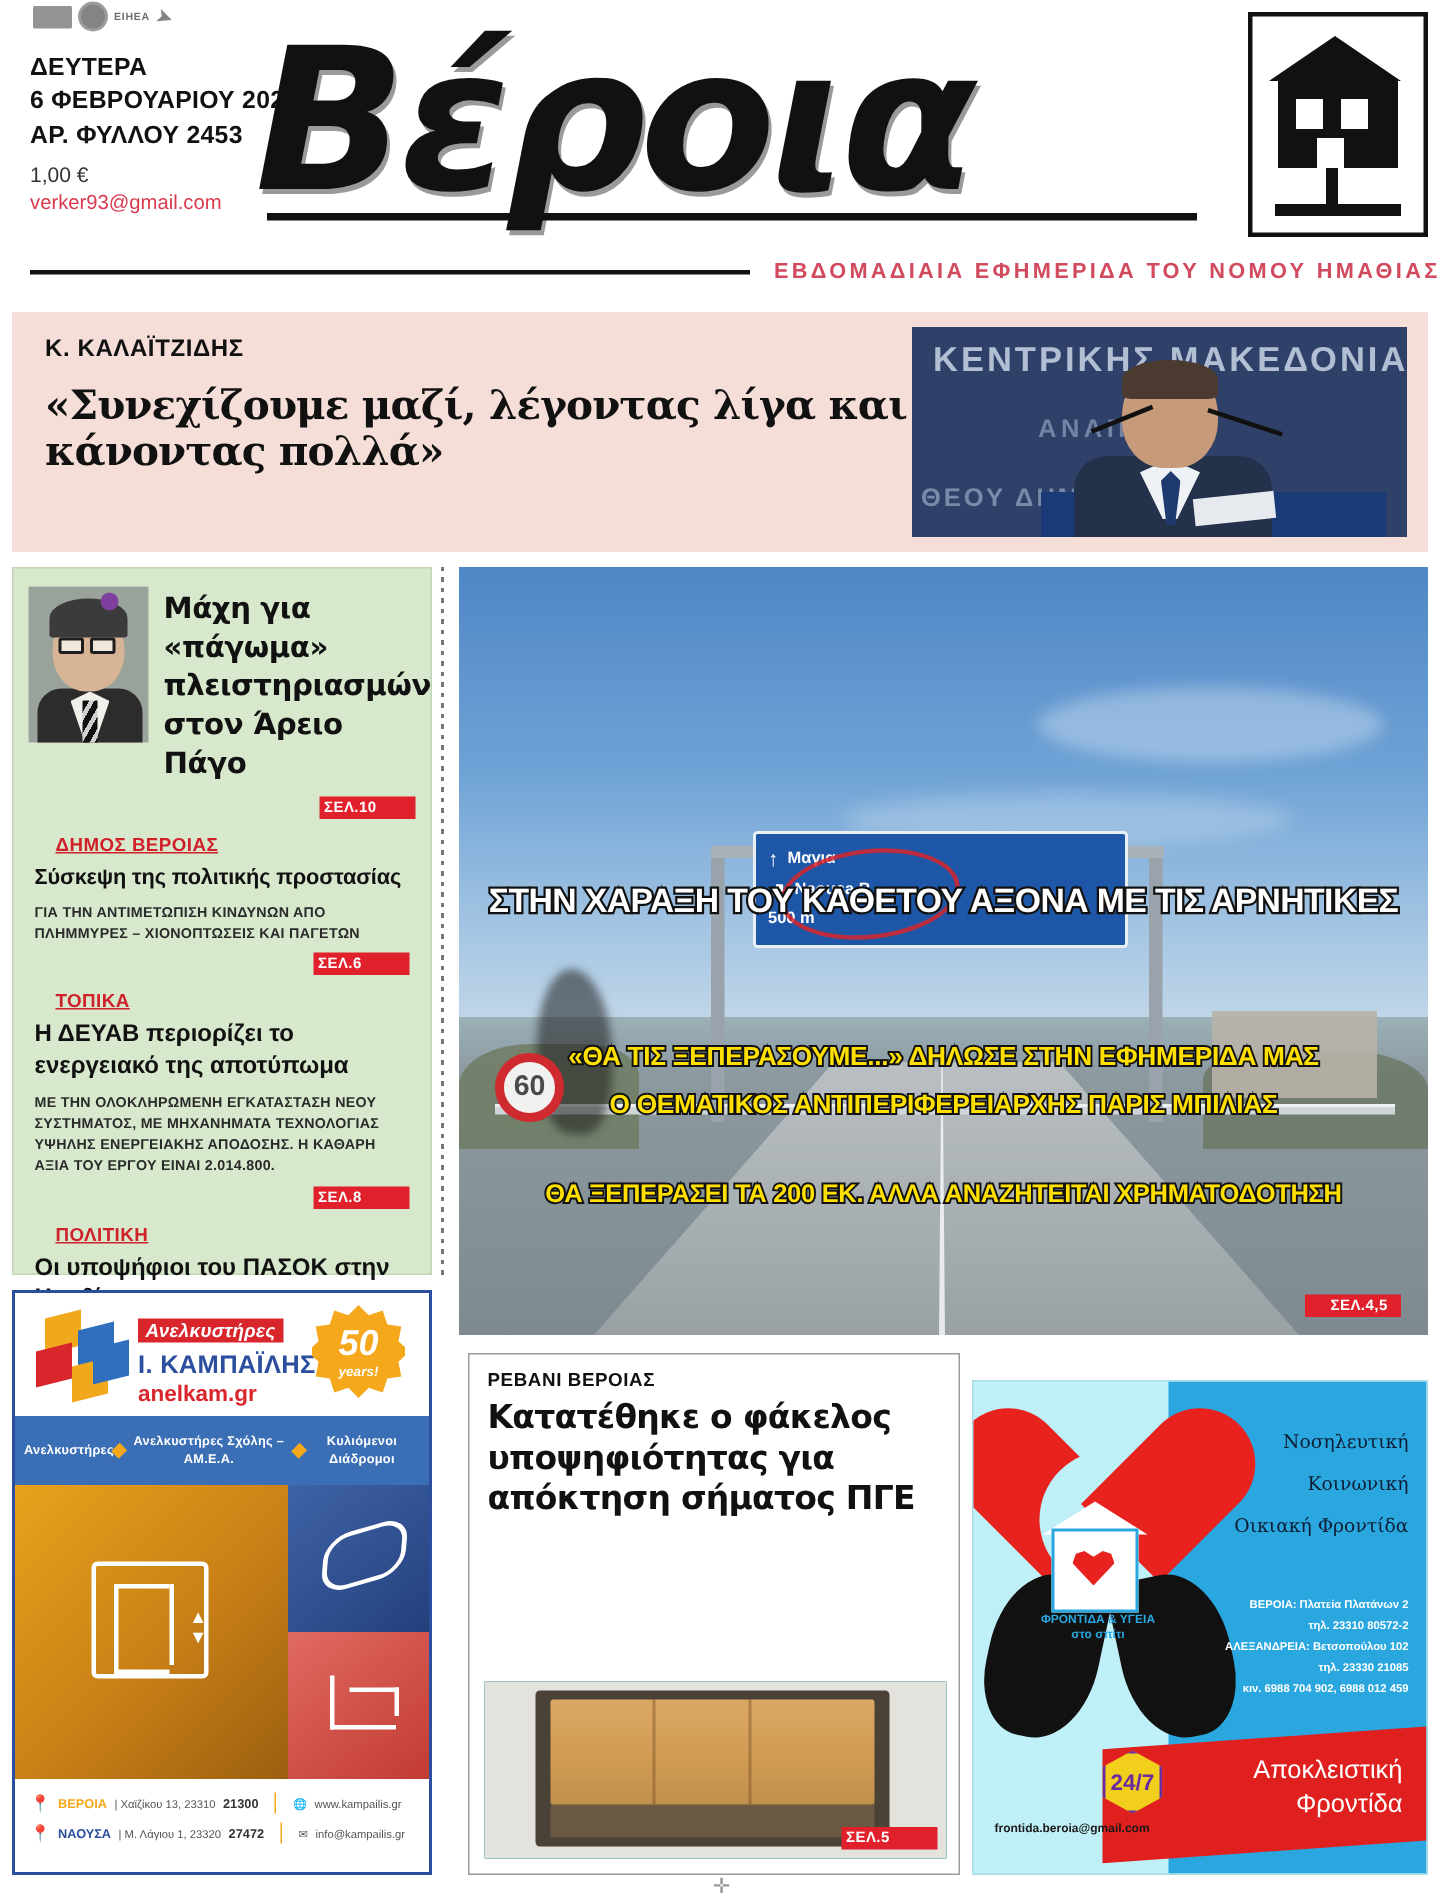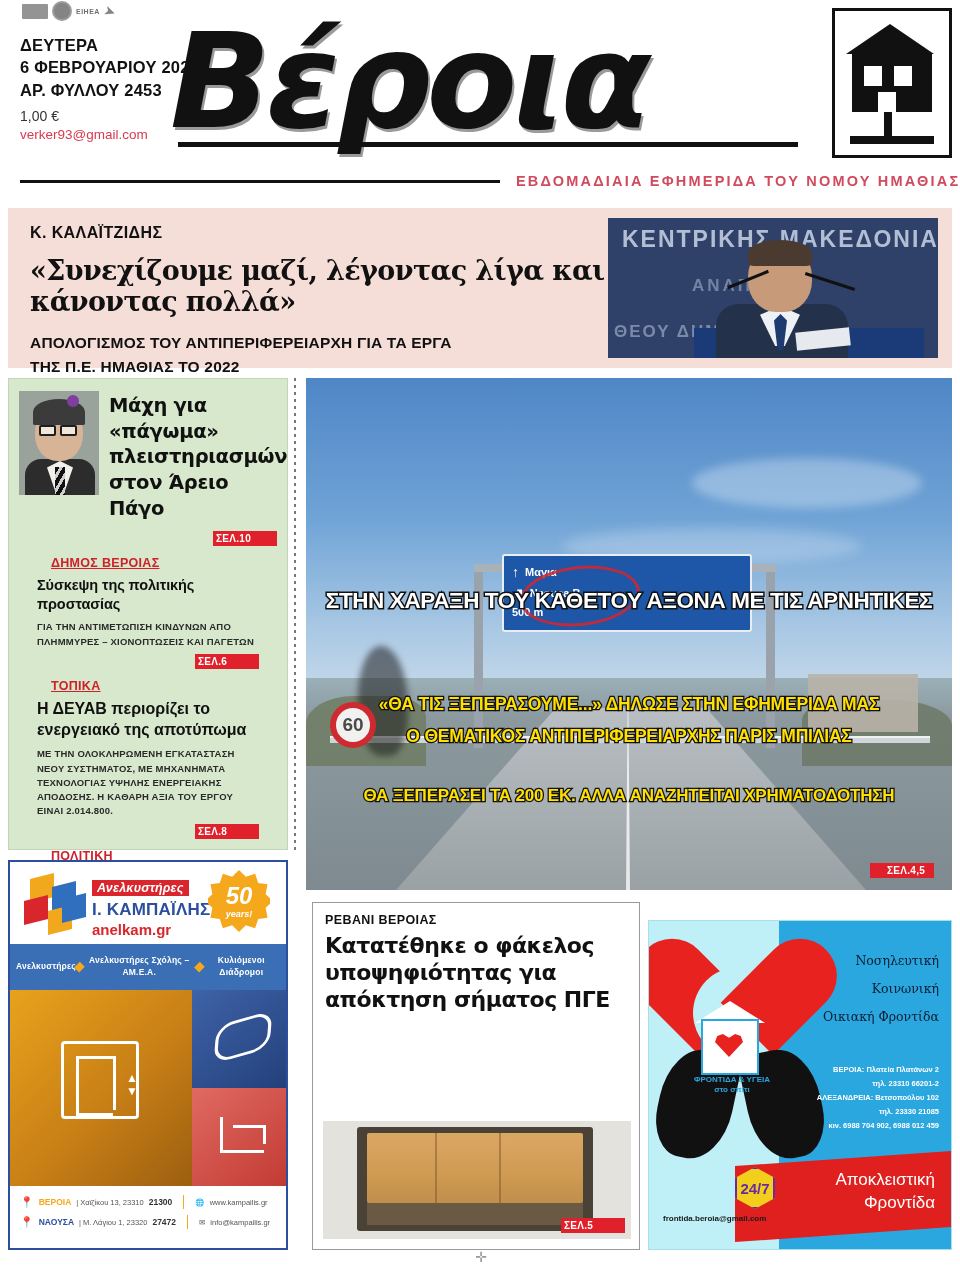--- a/index.html
+++ b/index.html
@@ -166,21 +166,21 @@
   .pt-flower { position:absolute; left:48px; top:4px; width:12px; height:12px;
                border-radius:50%; background:#7e3f9e; }
 
   .gb-headline {
     font-family:"DejaVu Sans", sans-serif;
     font-size:19.5px; font-weight:bold; line-height:1.32; color:#111;
     letter-spacing:-.3px; padding-top:2px;
   }
   .gb-sel-row { text-align:right; padding:6px 10px 0 0; }
 
-  .gb-sec { padding:0 28px; }
+  .gb-sec { padding:0 14px; }
   .gb-cat {
     font-size:12.5px; font-weight:bold; color:#d0202a;
     text-decoration:underline; letter-spacing:.3px;
     margin:10px 0 6px 14px;
   }
   .gb-lead {
     font-size:14.5px; font-weight:bold; color:#111; line-height:1.3;
     letter-spacing:-.1px;
   }
   .gb-lead-lg {
@@ -544,24 +544,20 @@
     <span class="tag-line"></span>
     <span class="tag-dot"></span>
     <span class="tag-text">ΕΒΔΟΜΑΔΙΑΙΑ ΕΦΗΜΕΡΙΔΑ ΤΟΥ ΝΟΜΟΥ ΗΜΑΘΙΑΣ</span>
   </div>
 </div>
 
 <div class="banner">
   <div class="banner-txt">
     <div class="bn-kicker">Κ. ΚΑΛΑΪΤΖΙΔΗΣ</div>
     <div class="bn-head">«Συνεχίζουμε μαζί, λέγοντας λίγα και κάνοντας πολλά»</div>
-    <div class="bn-sub">
-      <div>ΑΠΟΛΟΓΙΣΜΟΣ ΤΟΥ ΑΝΤΙΠΕΡΙΦΕΡΕΙΑΡΧΗ ΓΙΑ ΤΑ ΕΡΓΑ</div>
-      <div>ΤΗΣ Π.Ε. ΗΜΑΘΙΑΣ ΤΟ 2022</div>
-    </div>
   </div>
 
   <span class="sel-badge sel-pos sel-wide" style="left:553px; top:338px;">ΣΕΛ.2,3</span>
 
   <div class="banner-photo">
     <div class="bp-wall"></div>
     <div class="bp-text1">ΚΕΝΤΡΙΚΗΣ ΜΑΚΕΔΟΝΙΑΣ</div>
     <div class="bp-text2">ΑΝΑΠΤΥΞΗ</div>
     <div class="bp-text3">ΘΕΟΥ ΔΗΜΟΥ ΗΜΑΘ</div>
     <div class="bp-podium"></div>
@@ -766,21 +762,21 @@
   </div>
 
   <div class="ar-svc">
     <div>Νοσηλευτική</div>
     <div>Κοινωνική</div>
     <div>Οικιακή Φροντίδα</div>
   </div>
 
   <div class="ar-info">
     <div>ΒΕΡΟΙΑ: Πλατεία Πλατάνων 2</div>
-    <div>τηλ. 23310 66201-2</div>
+    <div>τηλ. 23310 80572-2</div>
     <div>ΑΛΕΞΑΝΔΡΕΙΑ: Βετσοπούλου 102</div>
     <div>τηλ. 23330 21085</div>
     <div>κιν. 6988 704 902, 6988 012 459</div>
   </div>
 
   <div class="ar-redbar"></div>
   <div class="ar-247">24/7</div>
   <div class="ar-redtxt">
     <div>Αποκλειστική</div>
     <div>Φροντίδα</div>

